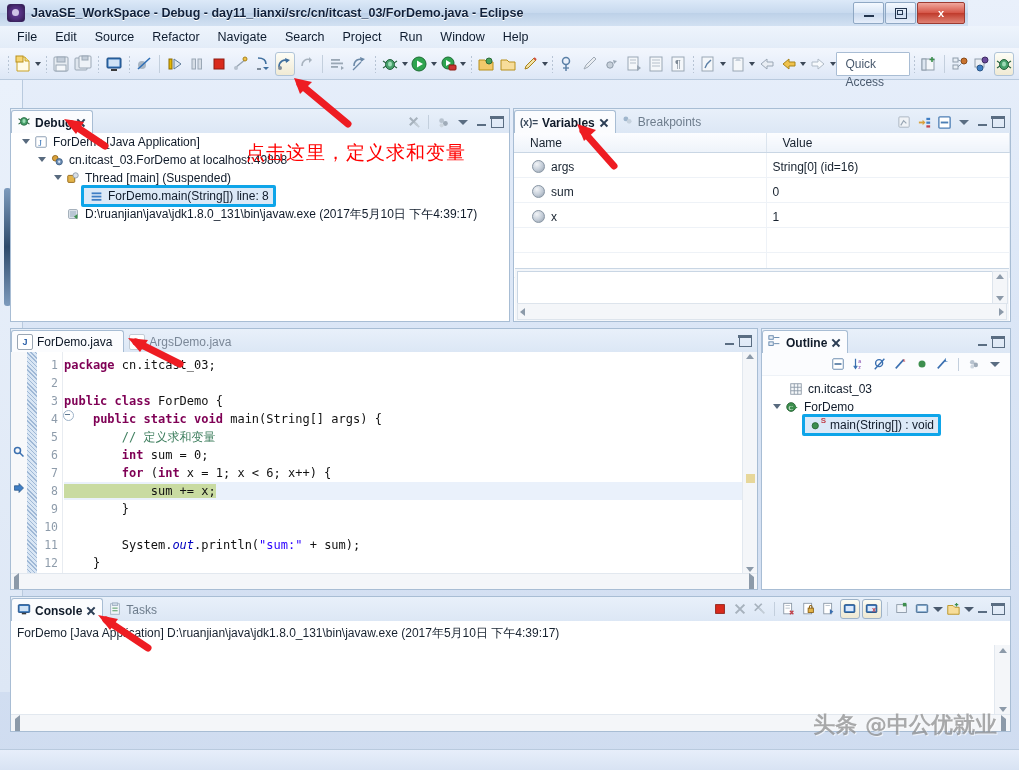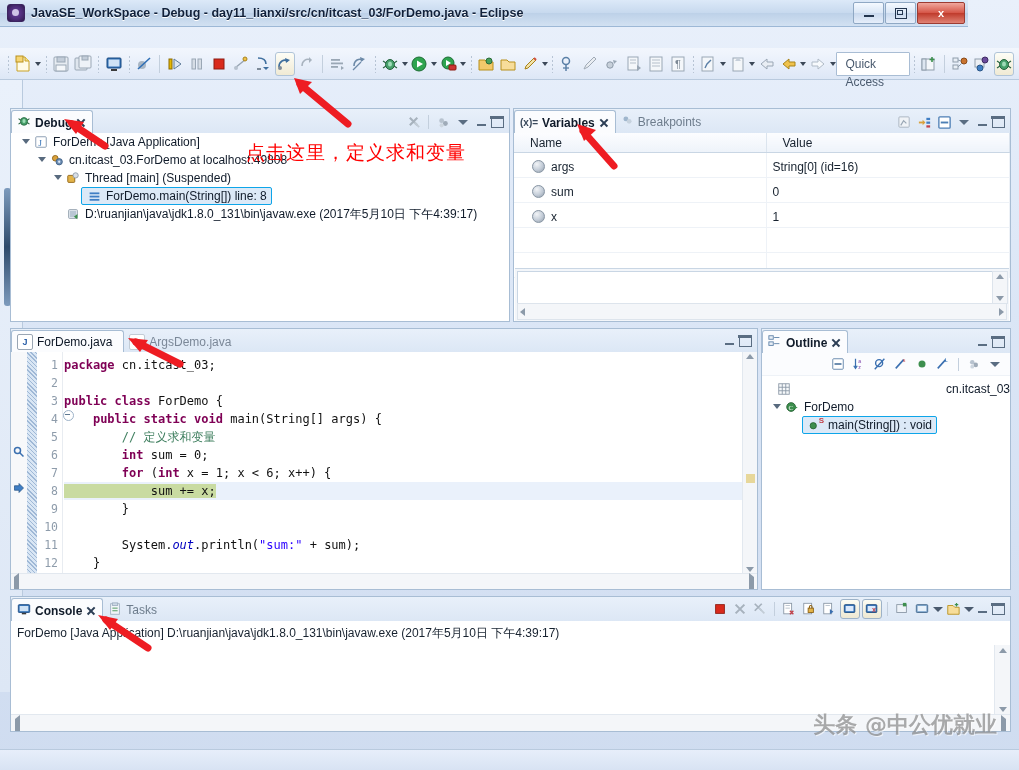--- a/index.html
+++ b/index.html
@@ -166,21 +166,21 @@
 
   .panel-body { position: absolute; left:0; right:0; top:24px; bottom:0; overflow:hidden; background:#fff;}
 
   
   .tree-row { display:flex; align-items:center; height:18px; font-size:12px; color:#101b2a; white-space:nowrap;}
   .tw { display:inline-block; width:10px; height:10px; margin-right:2px; position:relative; flex:none;}
   .tw.open:after{ content:""; position:absolute; left:1px; top:2px; width:0;height:0;
     border-left:4.5px solid transparent;border-right:4.5px solid transparent;border-top:5px solid #586a7e;}
   .ico { width:16px;height:16px;margin-right:4px;flex:none;display:flex;align-items:center;justify-content:center;}
   .sel-pill {
-    background: #dce9f7; border:1px solid #0ea5e9; border-radius:2px; padding:0 4px; height:16px;
+    background: #dce9f7; border:3px solid #0ea5e9; border-radius:2px; padding:0 4px; height:16px;
     display:flex;align-items:center;
   }
 
   
   .vtable { width:100%; border-collapse: collapse; font-size:12px; table-layout: fixed;}
   .vtable th {
     text-align:left; font-weight:normal; font-size:12px; color:#17222f;
     background: linear-gradient(to bottom,#fcfdff,#eef3fa);
     border-bottom:1px solid #c9d6e4; border-right:1px solid #dbe4ee;
     height:19px; padding:0 0 0 16px;
@@ -266,20 +266,32 @@
       <div class="win-btn">
           <span class="glyph-min"></span>
         </div>
       <div class="win-btn">
           <span class="glyph-max-in"></span>
         </div>
       <div class="win-btn close">x</div>
     </div>
   </div>
 
+  <div class="menubar">
+    <div class="menu-item">File</div>
+    <div class="menu-item">Edit</div>
+    <div class="menu-item">Source</div>
+    <div class="menu-item">Refactor</div>
+    <div class="menu-item">Navigate</div>
+    <div class="menu-item">Search</div>
+    <div class="menu-item">Project</div>
+    <div class="menu-item">Run</div>
+    <div class="menu-item">Window</div>
+    <div class="menu-item">Help</div>
+  </div>
 
   <div class="toolbar">
     <div class="tb-dotsep"></div>
     <div class="tb-btn">
       <svg width="18" height="18" viewBox="0 0 18 18">
           <path d="M3 2h8l4 4v10H3z" fill="#fffbe6" stroke="#c9a227"></path>
           <path d="M11 2v4h4" fill="#f3e08a" stroke="#c9a227"></path>
           <rect x="2" y="1" width="7" height="6" fill="#f7d674" stroke="#b8901c"></rect>
         </svg>
     </div>
@@ -918,21 +930,21 @@
               <circle cx="6" cy="6" r="2.6" fill="#b8c3cf"></circle>
               <circle cx="10" cy="9" r="2.6" fill="#9fabb8"></circle>
               <circle cx="6" cy="11" r="2.2" fill="#cdd6df"></circle>
             </svg>
         </div>
         <div class="ttool">
             <span class="g-dn"></span>
           </div>
       </div>
       <div style="padding-top:4px;">
-        <div class="tree-row" style="padding-left:14px;justify-content:space-between;">
+        <div class="tree-row" style="padding-left:26px;">
           <span class="ico">
             <svg width="14" height="14" viewBox="0 0 16 16">
                 <rect x="2" y="2" width="12" height="12" fill="#f7f9fb" stroke="#8a97a5"></rect>
                 <line x1="2" y1="6" x2="14" y2="6" stroke="#8a97a5"></line>
                 <line x1="2" y1="10" x2="14" y2="10" stroke="#8a97a5"></line>
                 <line x1="6" y1="2" x2="6" y2="14" stroke="#8a97a5"></line>
                 <line x1="10" y1="2" x2="10" y2="14" stroke="#8a97a5"></line>
               </svg>
           </span>
           <span>cn.itcast_03</span>

